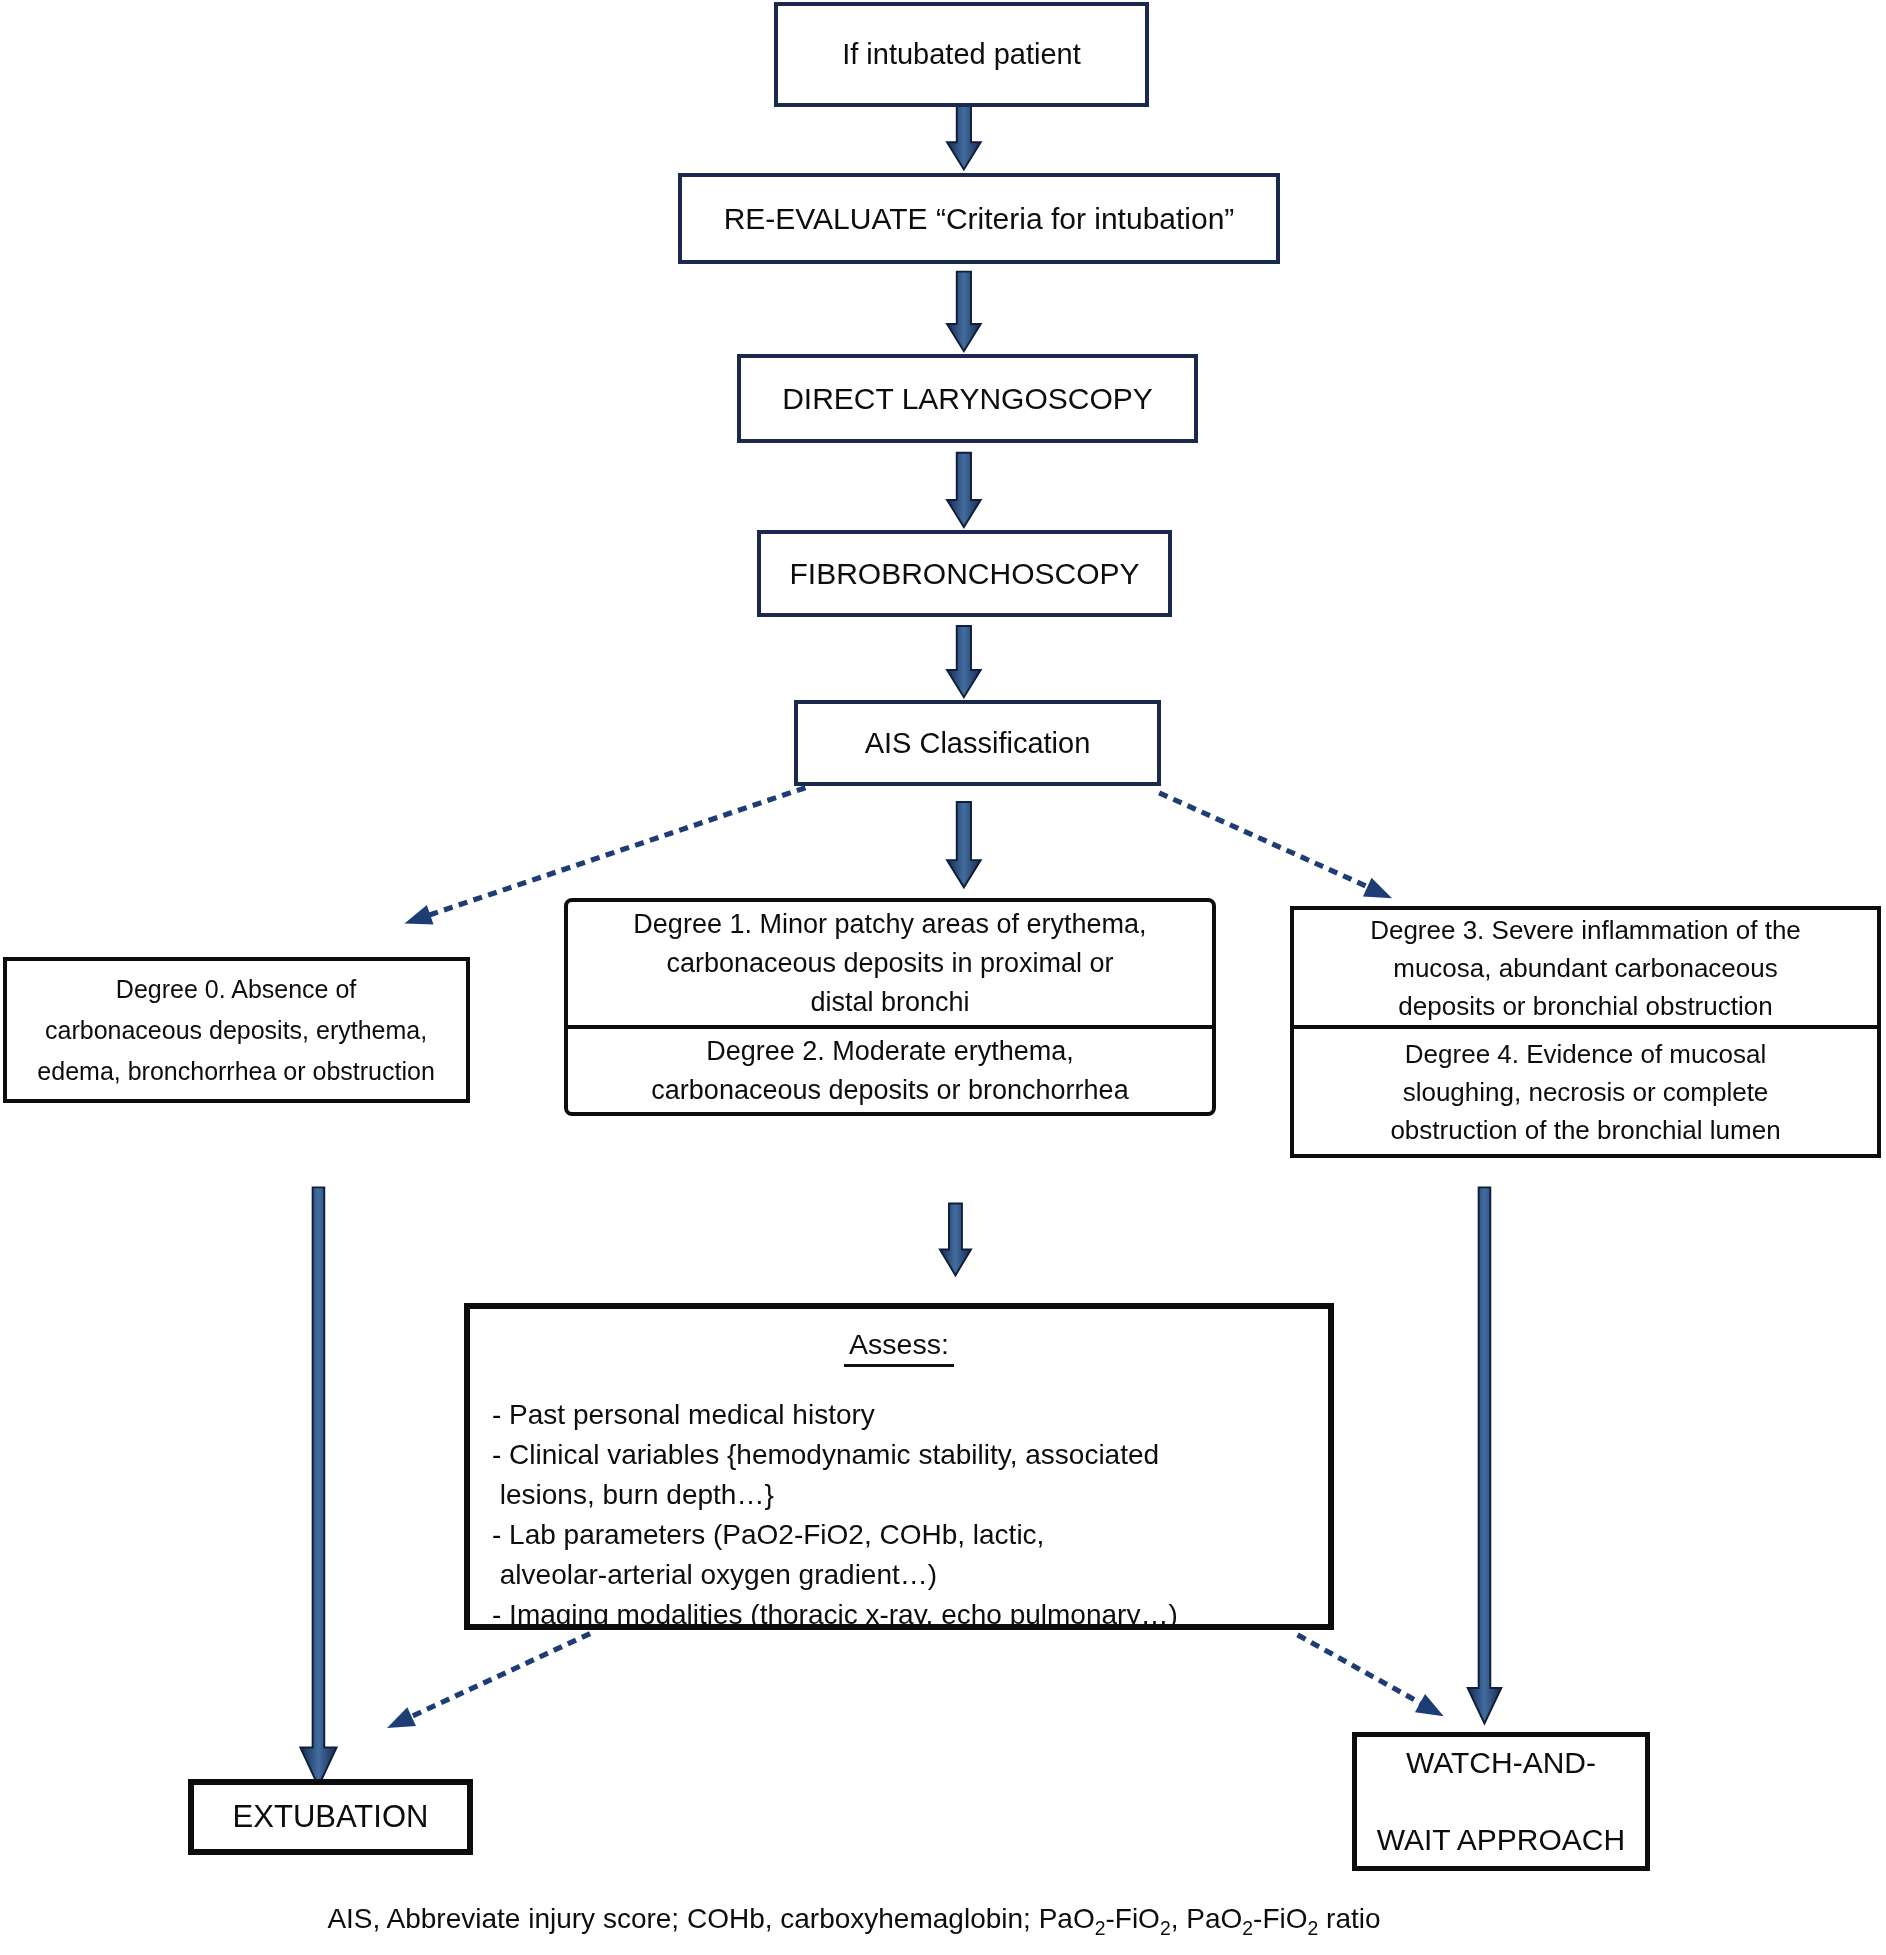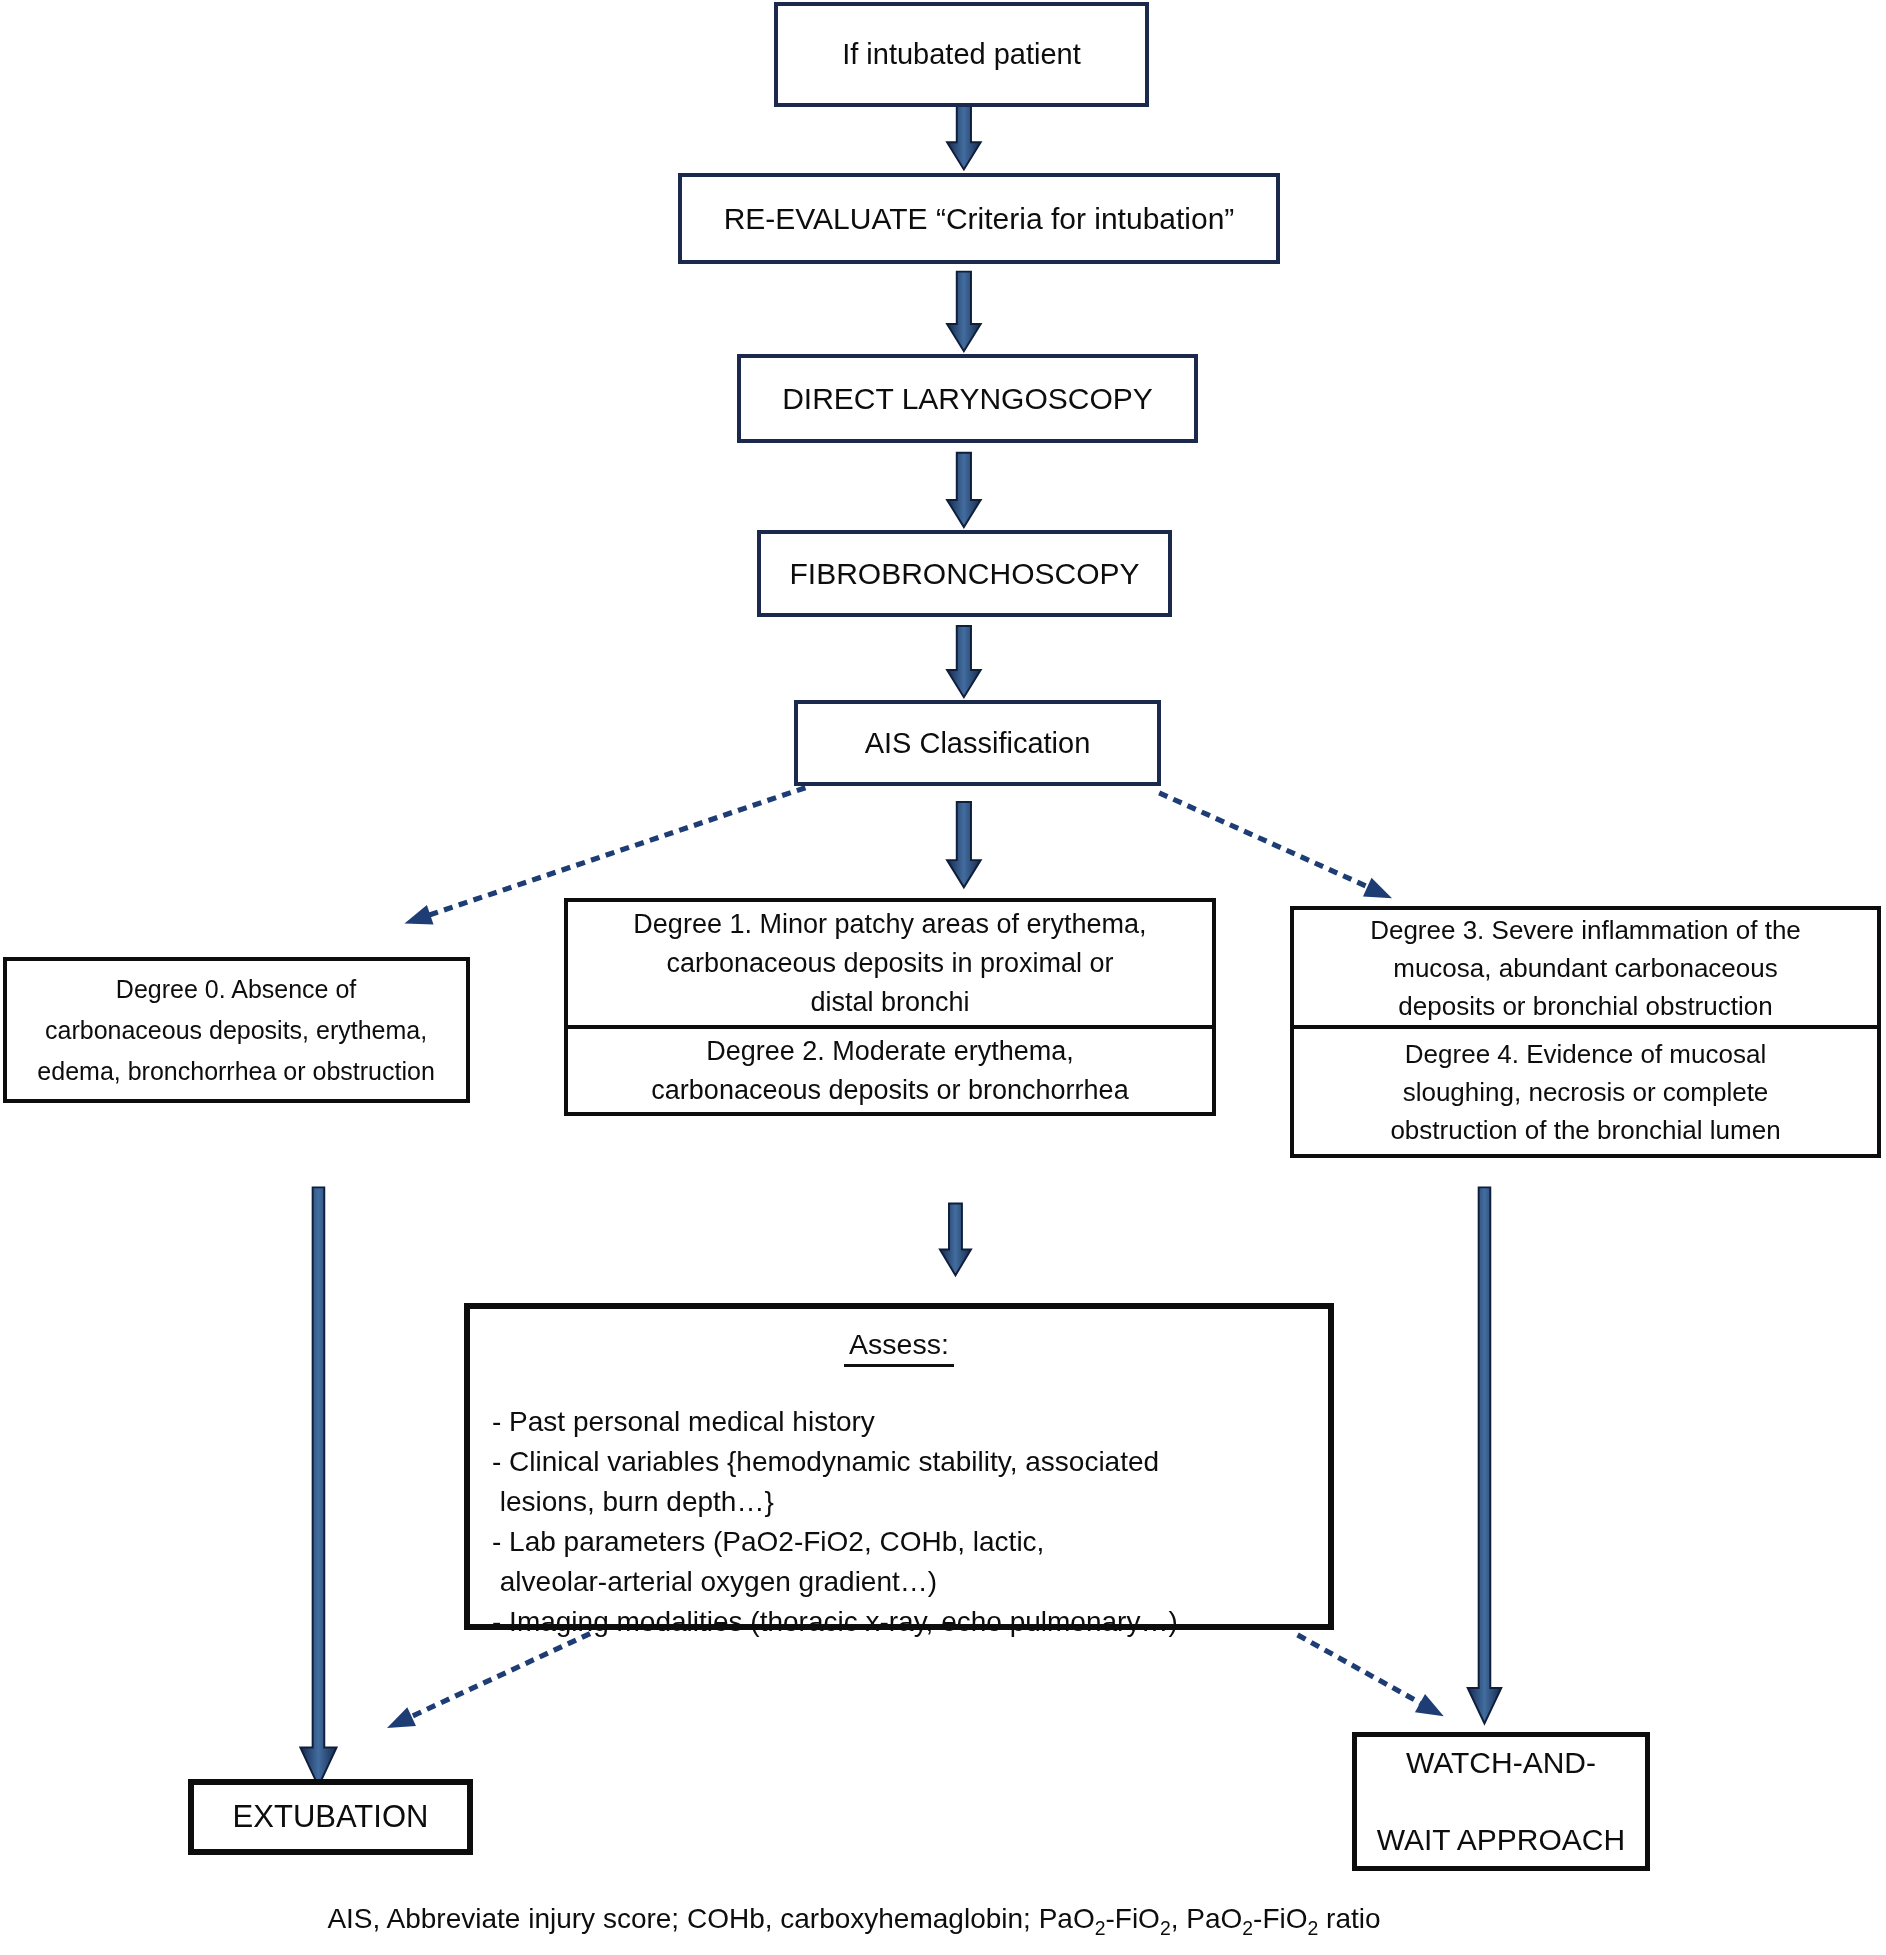--- a/index.html
+++ b/index.html
@@ -14,34 +14,34 @@
   .blk{border:5.2px solid #0d0d0d;}
   .chainlabel{font-size:30px;letter-spacing:0px;}
   
   #b-intubated   {left:774px;top:1.9px;   width:375px;height:105px;}
   #b-reevaluate  {left:678px;top:173px; width:602px;height:91px;}
   #b-laryngo     {left:737px;top:354px; width:461px;height:89px;}
   #b-fibro       {left:757px;top:530px; width:415px;height:87px;}
   #b-ais         {left:794px;top:700px;width:367px;height:86px;}
   
   #b-degree0     {left:2.6px;   top:957px;width:467px;height:146px;border-width:4.5px;}
-  #b-degree12    {left:564px; top:898px;width:652px;height:218px;border-width:4.5px;padding:0;justify-content:flex-start;}
+  #b-degree12    {left:564px; top:898px;width:652px;height:218px;border-width:4.5px;padding:0;justify-content:flex-start;border-radius:8px;}
   #b-degree34    {left:1290px;top:906px;width:591px;height:252px;border-width:4.5px;padding:0;justify-content:flex-start;}
   .cell{width:100%;display:flex;flex-direction:column;align-items:center;justify-content:center;box-sizing:border-box;}
   .cell.divide{border-top:4.5px solid #0d0d0d;}
   #b-degree12 .c1{height:123px;}
   #b-degree12 .c2{flex:1;}
   #b-degree34 .c1{height:115px;}
   #b-degree34 .c2{flex:1;}
   .d0line{font-size:25px;line-height:41px;white-space:pre;}
   .d12line{font-size:27px;line-height:39px;white-space:pre;}
   .d34line{font-size:26px;line-height:38px;white-space:pre;}
   
   #b-assess{left:464px;top:1303px;width:870px;height:327px;border-width:6.5px;
-            justify-content:flex-start;align-items:stretch;text-align:left;gap:7px;}
+            justify-content:flex-start;align-items:stretch;text-align:left;}
   #assess-title-row{text-align:center;margin-top:19.4px;}
   #assess-title{display:inline-block;font-size:28.5px;border-bottom:3.2px solid #111;
                 padding:0 5.2px 2.6px 5.2px;}
   #assess-lines{margin-top:28.5px;padding-left:22px;}
   .assessline{font-size:28px;line-height:40px;white-space:pre;}
   
   #b-extubation{left:188px;top:1779px;width:285px;height:76px;border-width:6.5px;font-size:31px;}
   #b-watch{left:1352px;top:1732px;width:298px;height:139px;border-width:5.8px;gap:37px;}
   .watchline{font-size:30px;line-height:40px;white-space:pre;}
   

